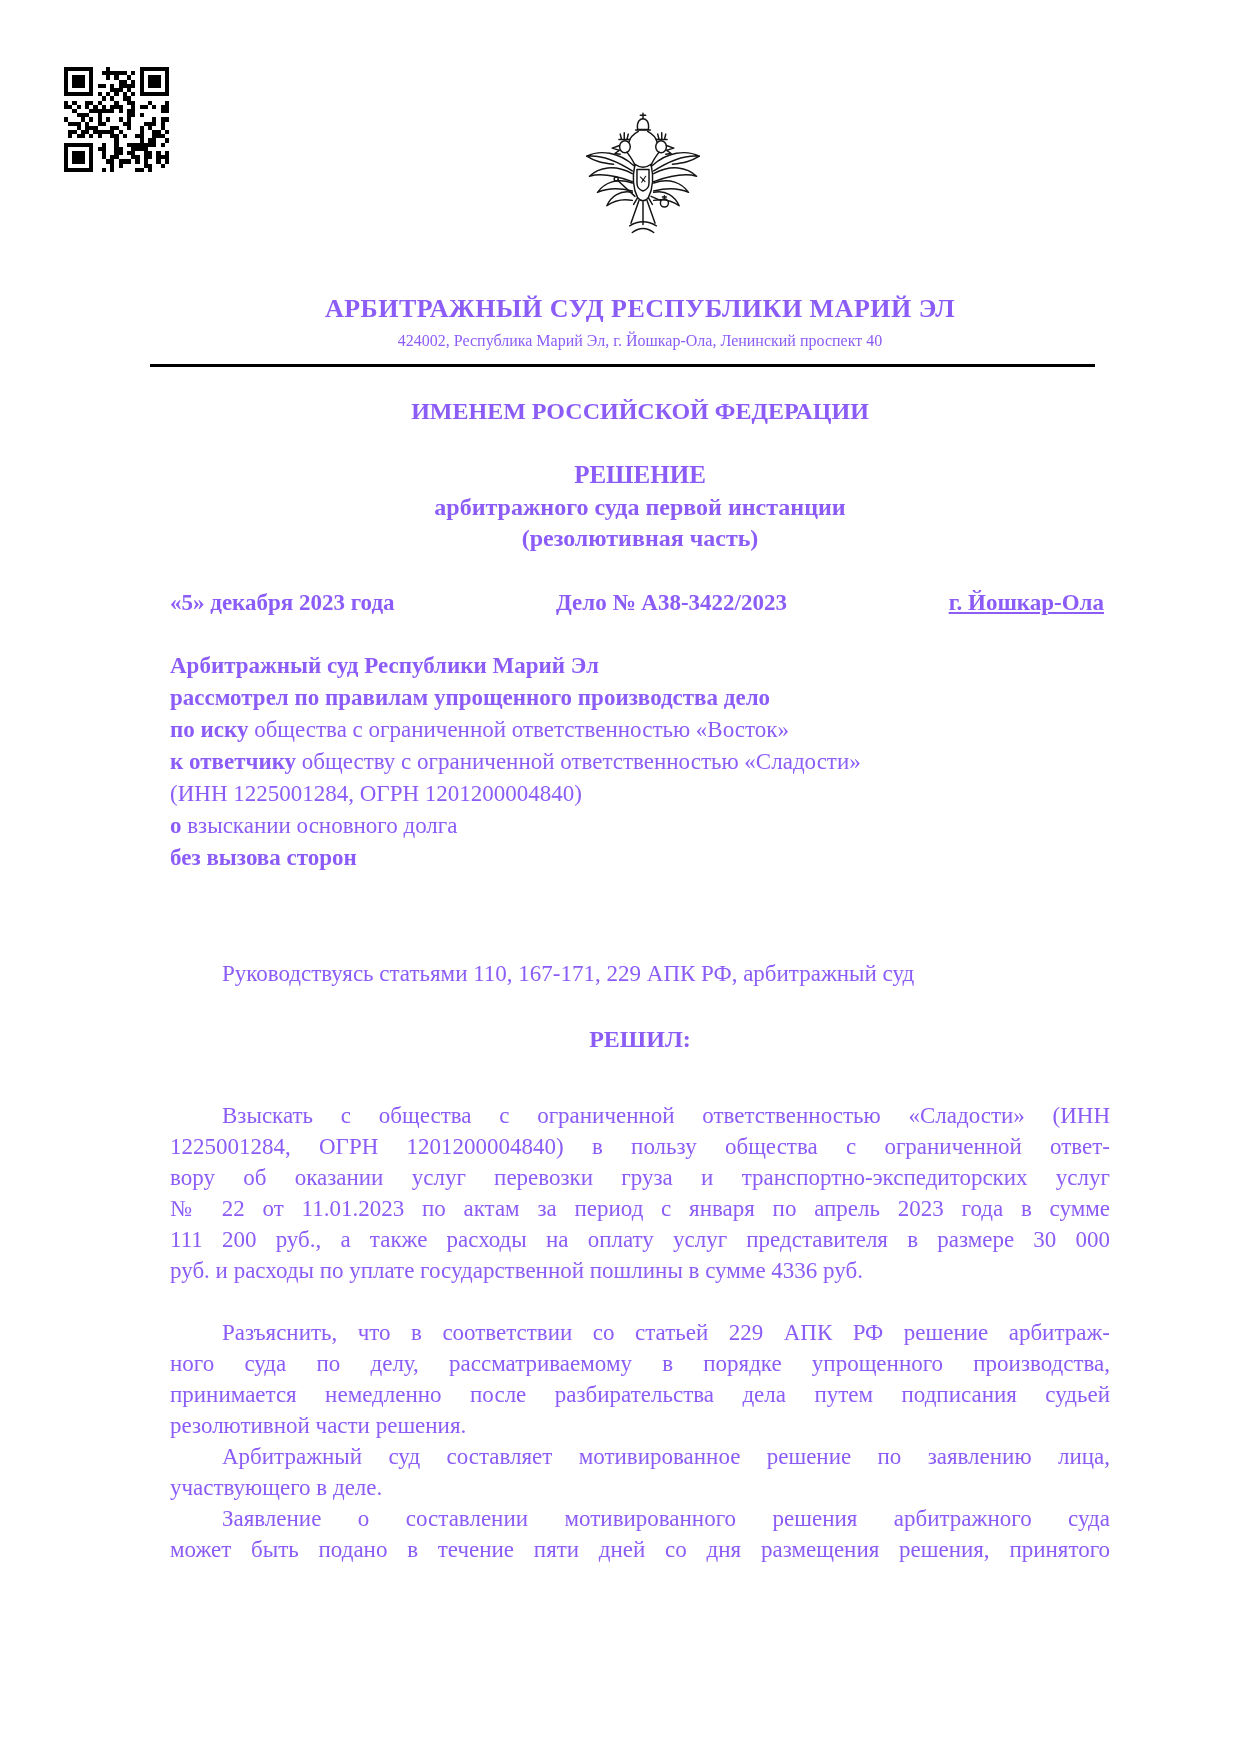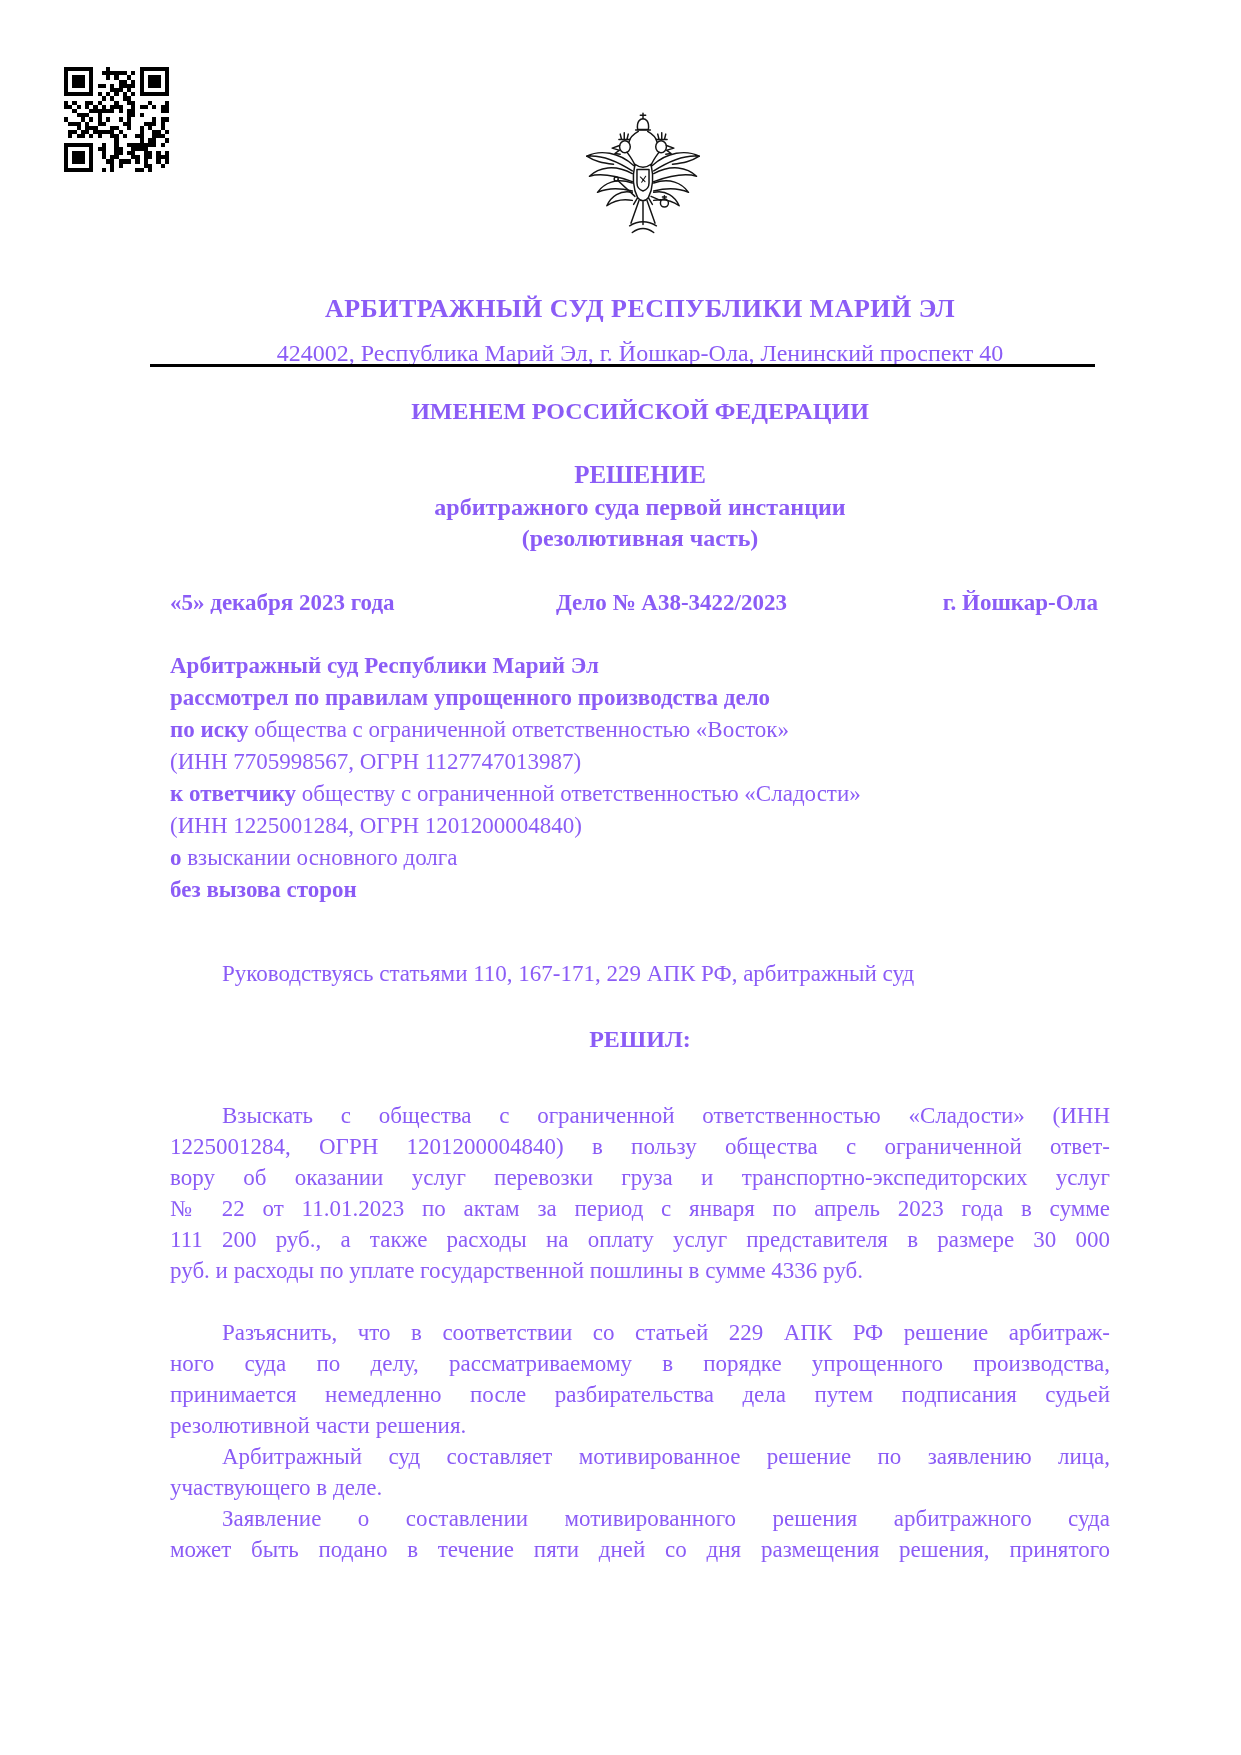--- a/index.html
+++ b/index.html
@@ -17,30 +17,30 @@
   .qr{left:64px;top:67px;width:105px;height:105px;}
   .qr svg{display:block;width:100%;height:100%;shape-rendering:crispEdges;}
   
   .emblem{left:576px;top:112px;width:134px;height:154px;}
   .emblem svg{display:block;width:100%;height:100%;}
   
   .col{left:170px;width:940px;}
   .center{text-align:center;}
   .b{font-weight:bold;}
   .court-name{top:294px;font-size:26px;font-weight:bold;letter-spacing:.5px;}
-  .court-addr{top:340px;font-size:24px;}
+  .court-addr{top:332px;font-size:16px;}
   .rule{left:150px;top:364px;width:945px;height:3px;background:#000;}
   .in-name{top:398px;font-size:24px;font-weight:bold;}
   .dec-title{top:461px;font-size:25px;font-weight:bold;}
   .dec-sub{top:494px;font-size:24px;font-weight:bold;}
   .dec-note{top:525px;font-size:24px;font-weight:bold;}
   .case-line{top:590px;height:30px;font-size:23px;font-weight:bold;}
   .case-line .date{position:absolute;left:0;}
   .case-line .num{position:absolute;left:386px;}
-  .case-line .city{position:absolute;right:12px;}
+  .case-line .city{position:absolute;right:6px;text-decoration:underline;}
   .intro{top:650px;font-size:23px;line-height:32px;}
   .guided{top:961px;font-size:23px;}
   .guided .txt{display:block;text-indent:52px;}
   .resolved{top:1026px;font-size:24px;font-weight:bold;}
   .bodytext{top:1088px;font-size:23px;line-height:31px;margin-top:12px;}
   .ln{text-align:justify;text-align-last:justify;}
   .ln.last{text-align-last:left;}
   .ln.ind{text-indent:52px;}
   .gap{margin-top:31px;}
 </style>
@@ -416,21 +416,20 @@
   <div class="abs col case-line">
     <span class="date">«5» декабря 2023 года</span>
     <span class="num">Дело № А38-3422/2023</span>
     <span class="city">г. Йошкар-Ола</span>
   </div>
 
   <div class="abs col intro">
     <div><span class="b">Арбитражный суд Республики Марий Эл</span><span></span></div>
     <div><span class="b">рассмотрел по правилам упрощенного производства дело</span><span></span></div>
     <div><span class="b">по иску</span><span> общества с ограниченной ответственностью «Восток»</span></div>
-    <div><span class="b"></span><span>(ИНН 7705998567, ОГРН 1127747013987)</span></div>
     <div><span class="b">к ответчику</span><span> обществу с ограниченной ответственностью «Сладости»</span></div>
     <div><span class="b"></span><span>(ИНН 1225001284, ОГРН 1201200004840)</span></div>
     <div><span class="b">о</span><span> взыскании основного долга</span></div>
     <div><span class="b">без вызова сторон</span><span></span></div>
   </div>
 
   <div class="abs col guided">
     <span class="txt">Руководствуясь статьями 110, 167-171, 229 АПК РФ, арбитражный суд</span>
   </div>
 

